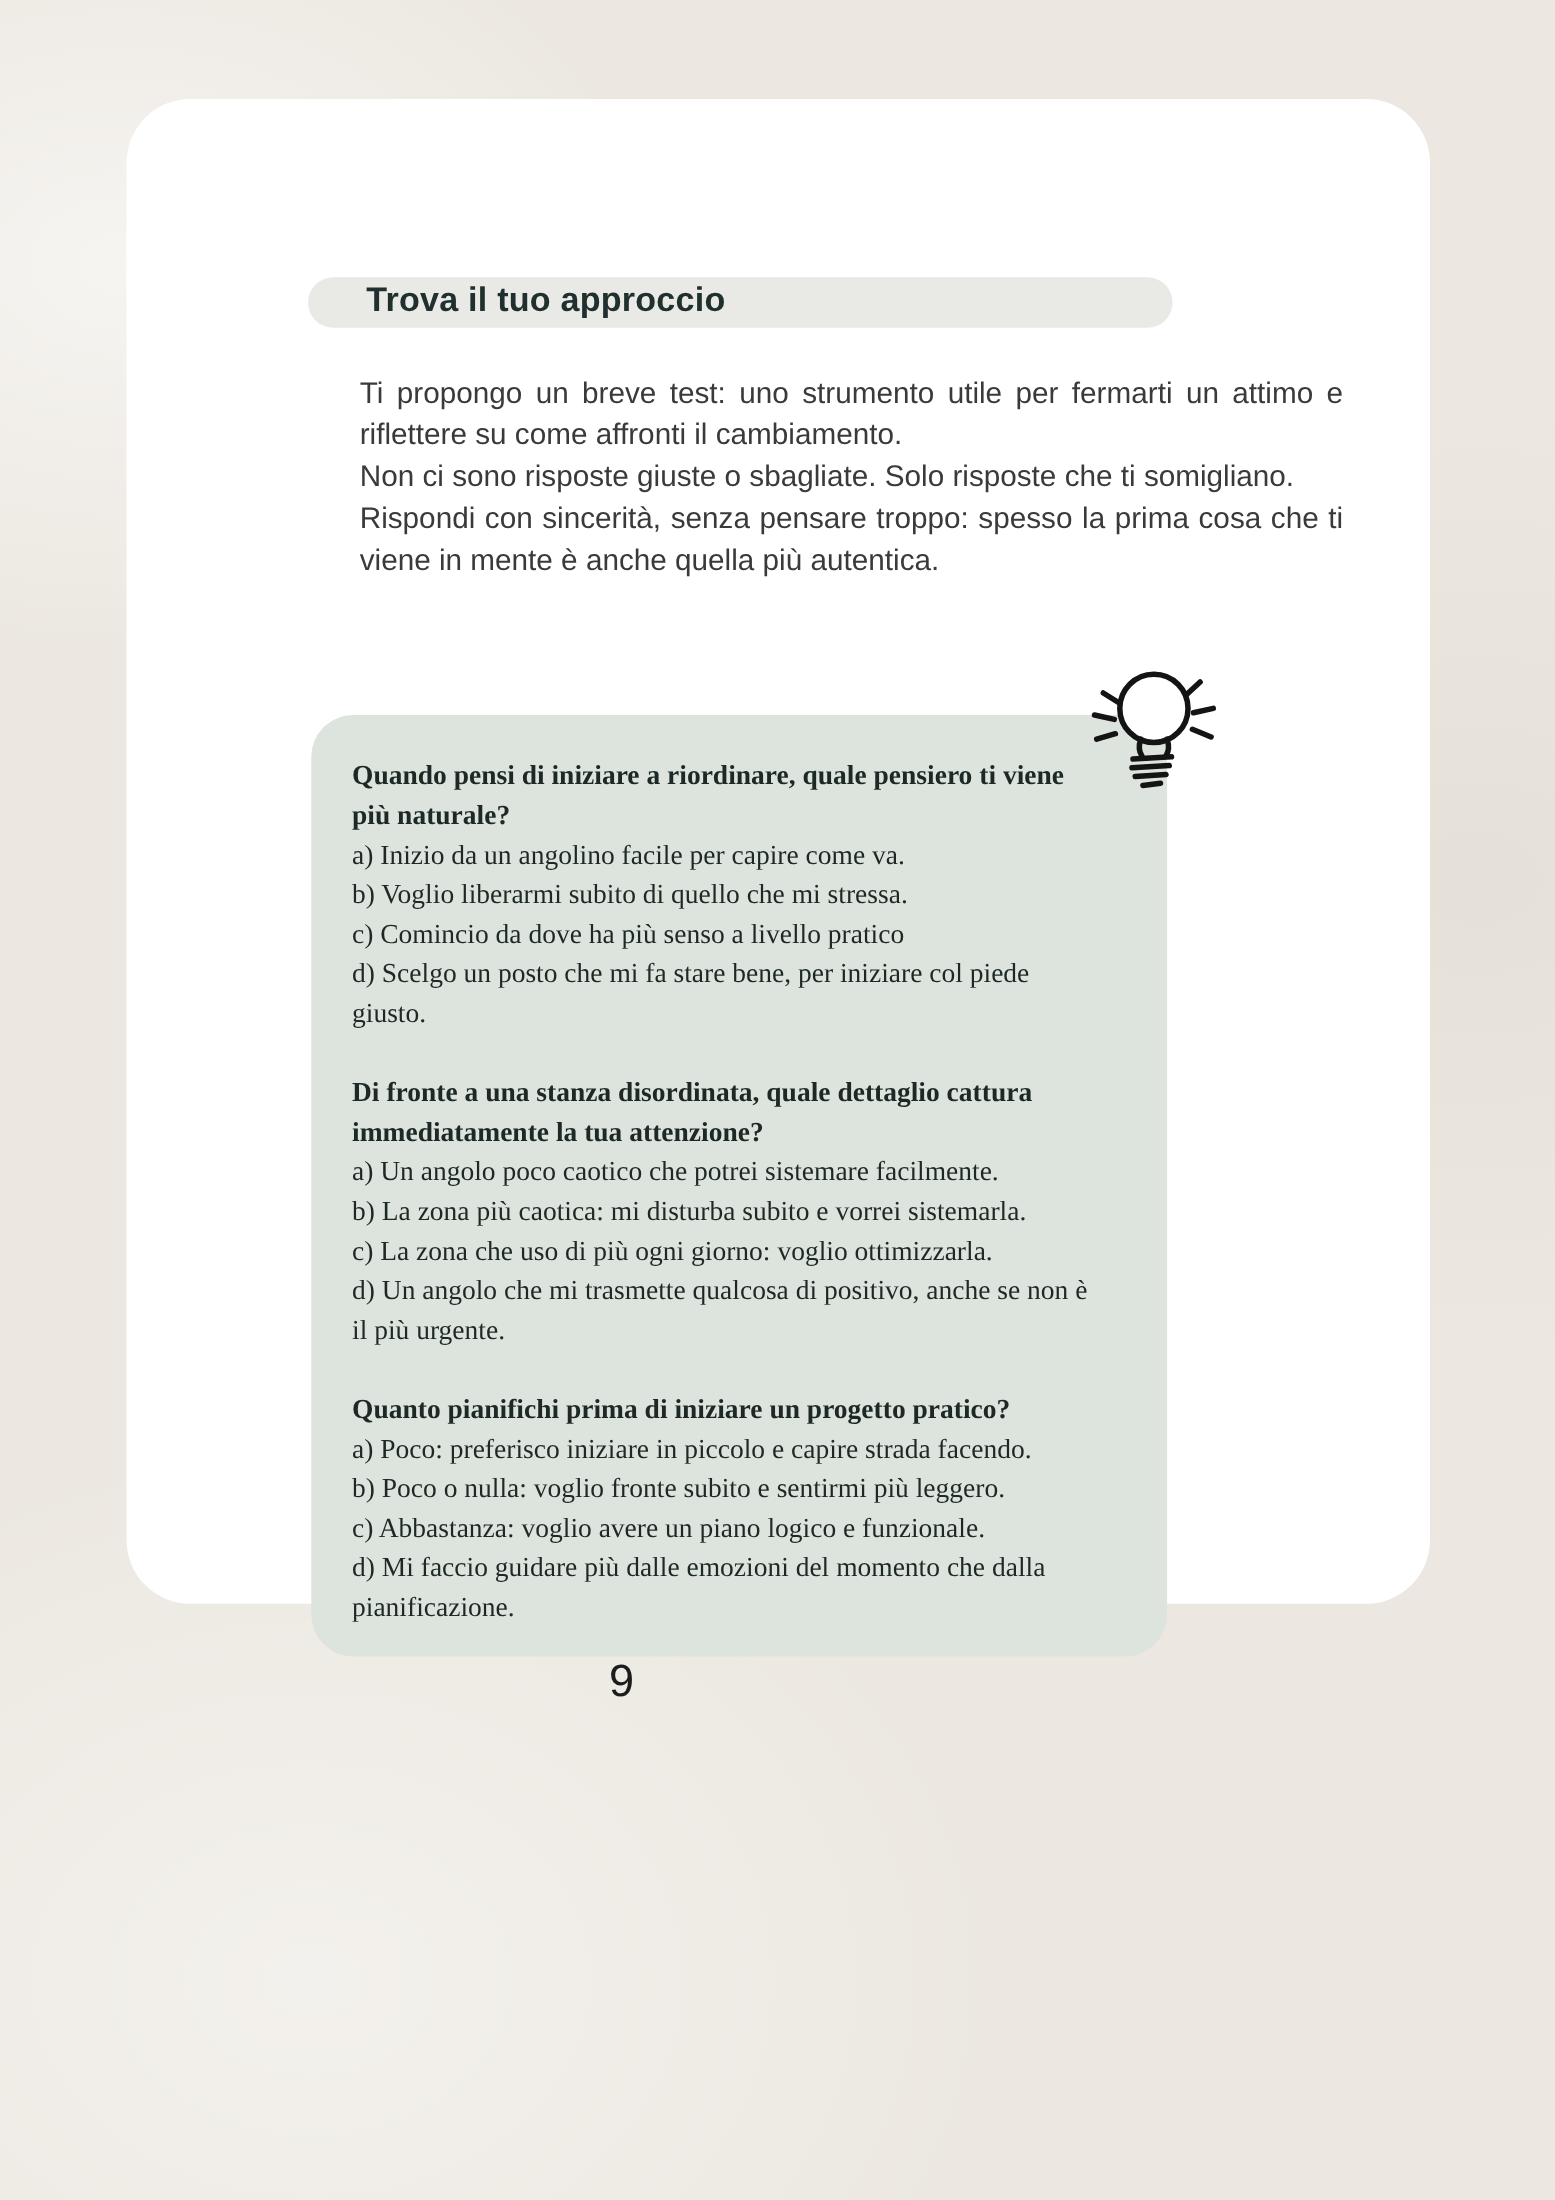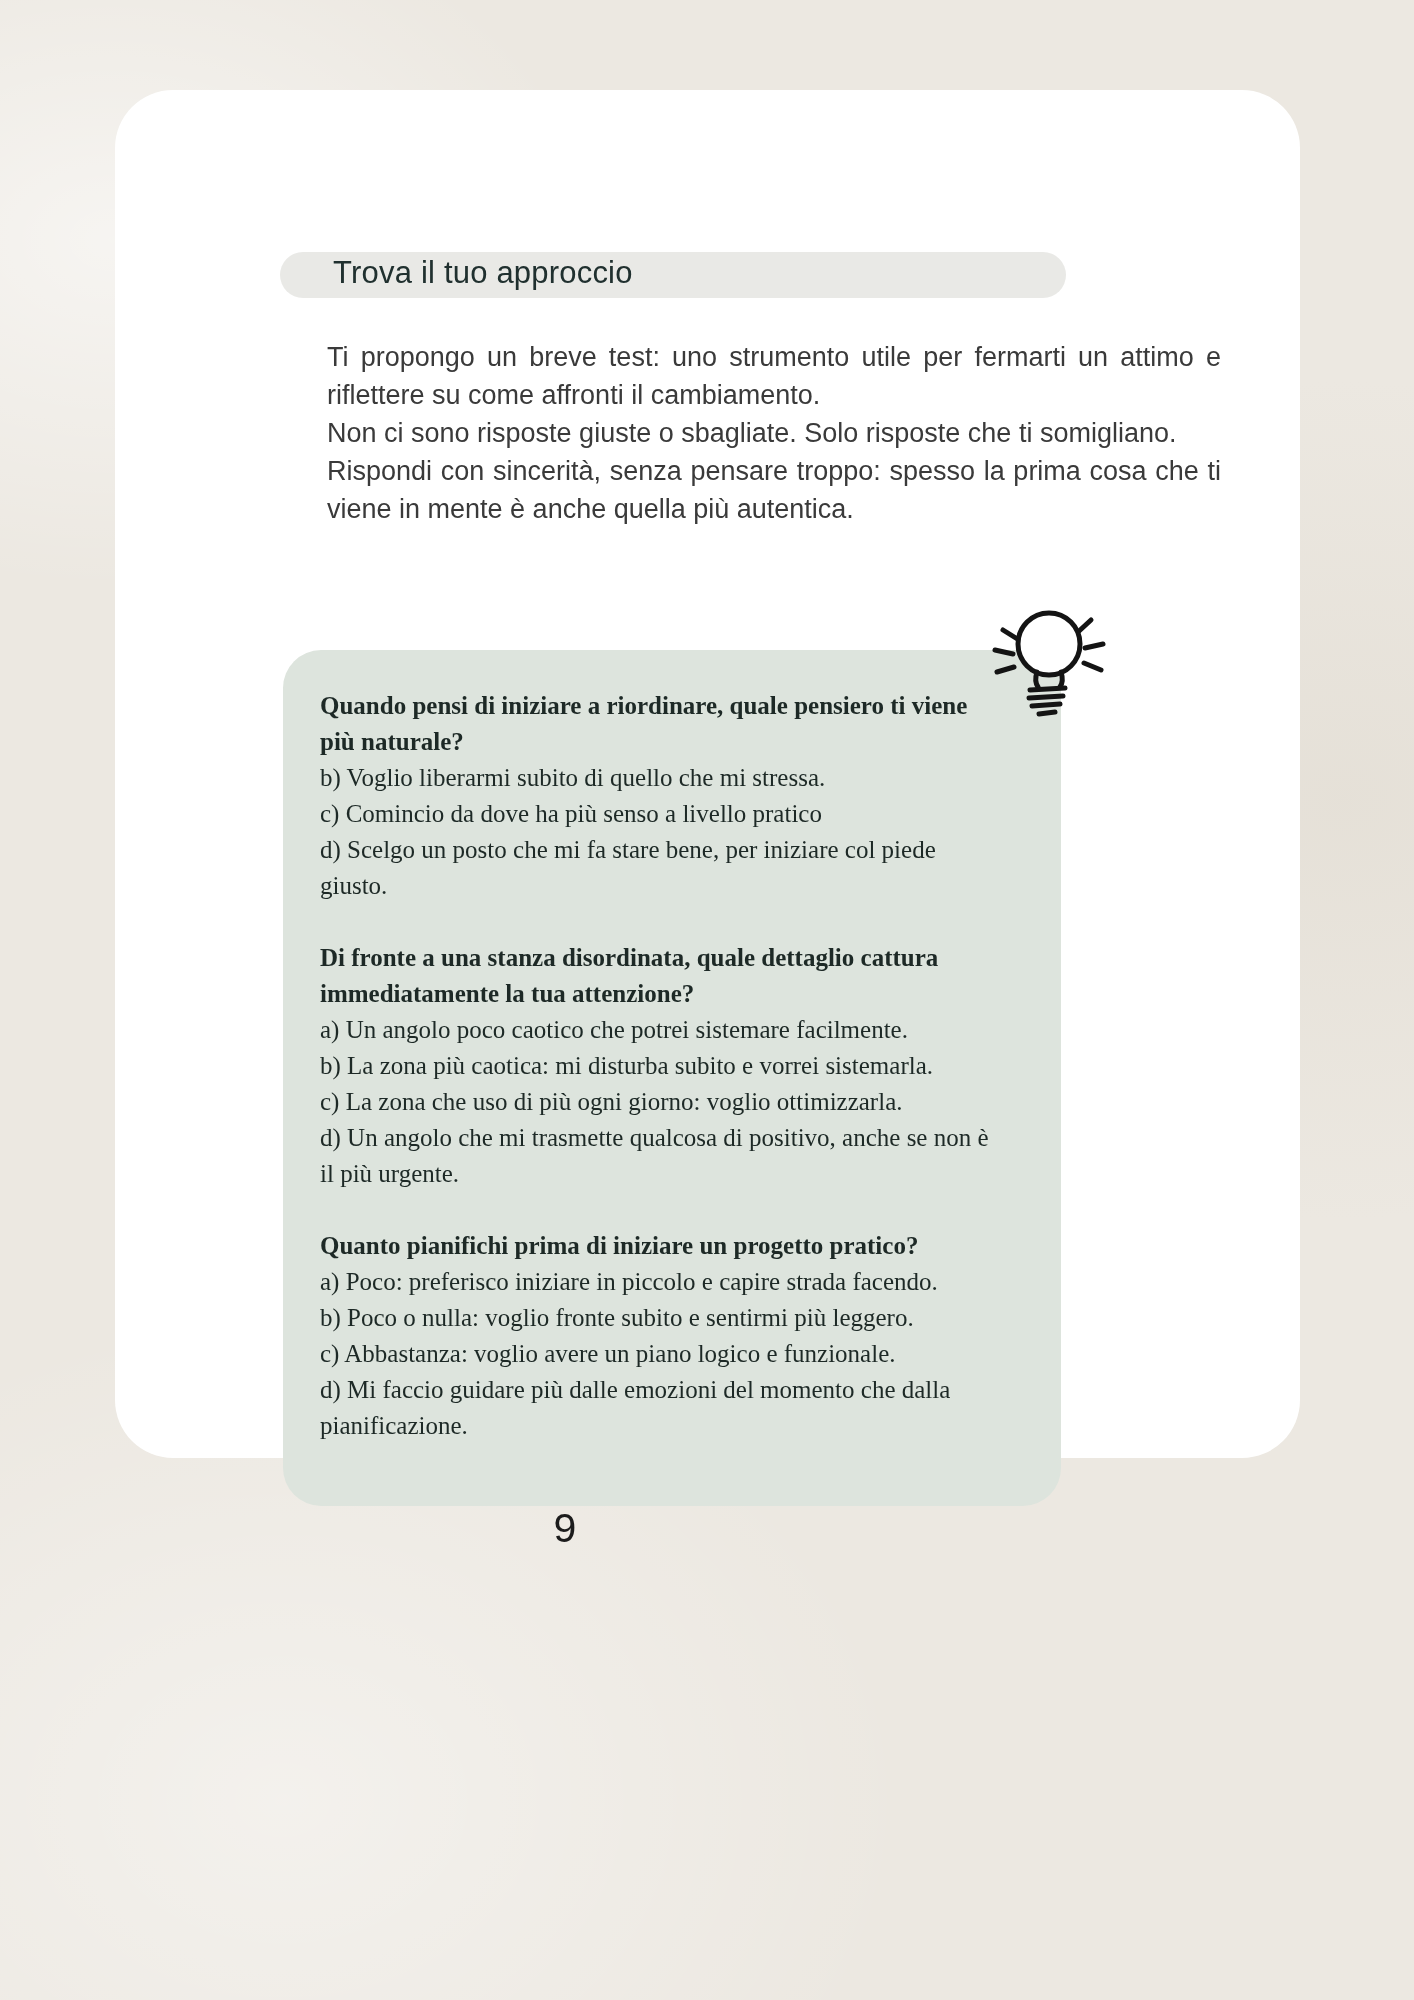--- a/index.html
+++ b/index.html
@@ -35,21 +35,21 @@
     width: 786px;
     height: 46px;
     background: #e9e9e6;
     border-radius: 23px;
   }
   .title {
     position: absolute;
     left: 53px;
     top: 3px;
     font-size: 31px;
-    font-weight: normal;
+    font-weight: bold;
     color: #20302f;
     letter-spacing: 0.2px;
     white-space: nowrap;
   }
   .intro {
     position: absolute;
     left: 212px;
     top: 248px;
     width: 894px;
     font-size: 27px;
@@ -107,20 +107,21 @@
     <div class="intro">
       <p>Ti propongo un breve test: uno strumento utile per fermarti un attimo e riflettere su come affronti il cambiamento.</p>
       <p>Non ci sono risposte giuste o sbagliate. Solo risposte che ti somigliano.</p>
       <p>Rispondi con sincerità, senza pensare troppo: spesso la prima cosa che ti viene in mente è anche quella più autentica.</p>
     </div>
 
     <div class="quiz-box">
 
       <div class="question-block">
         <p class="q">Quando pensi di iniziare a riordinare, quale pensiero ti viene più naturale?</p>
+        <p class="a">a) Inizio da un angolino facile per capire come va.</p>
         <p class="a">b) Voglio liberarmi subito di quello che mi stressa.</p>
         <p class="a">c) Comincio da dove ha più senso a livello pratico</p>
         <p class="a">d) Scelgo un posto che mi fa stare bene, per iniziare col piede giusto.</p>
       </div>
 
       <div class="question-block">
         <p class="q">Di fronte a una stanza disordinata, quale dettaglio cattura immediatamente la tua attenzione?</p>
         <p class="a">a) Un angolo poco caotico che potrei sistemare facilmente.</p>
         <p class="a">b) La zona più caotica: mi disturba subito e vorrei sistemarla.</p>
         <p class="a">c) La zona che uso di più ogni giorno: voglio ottimizzarla.</p>

